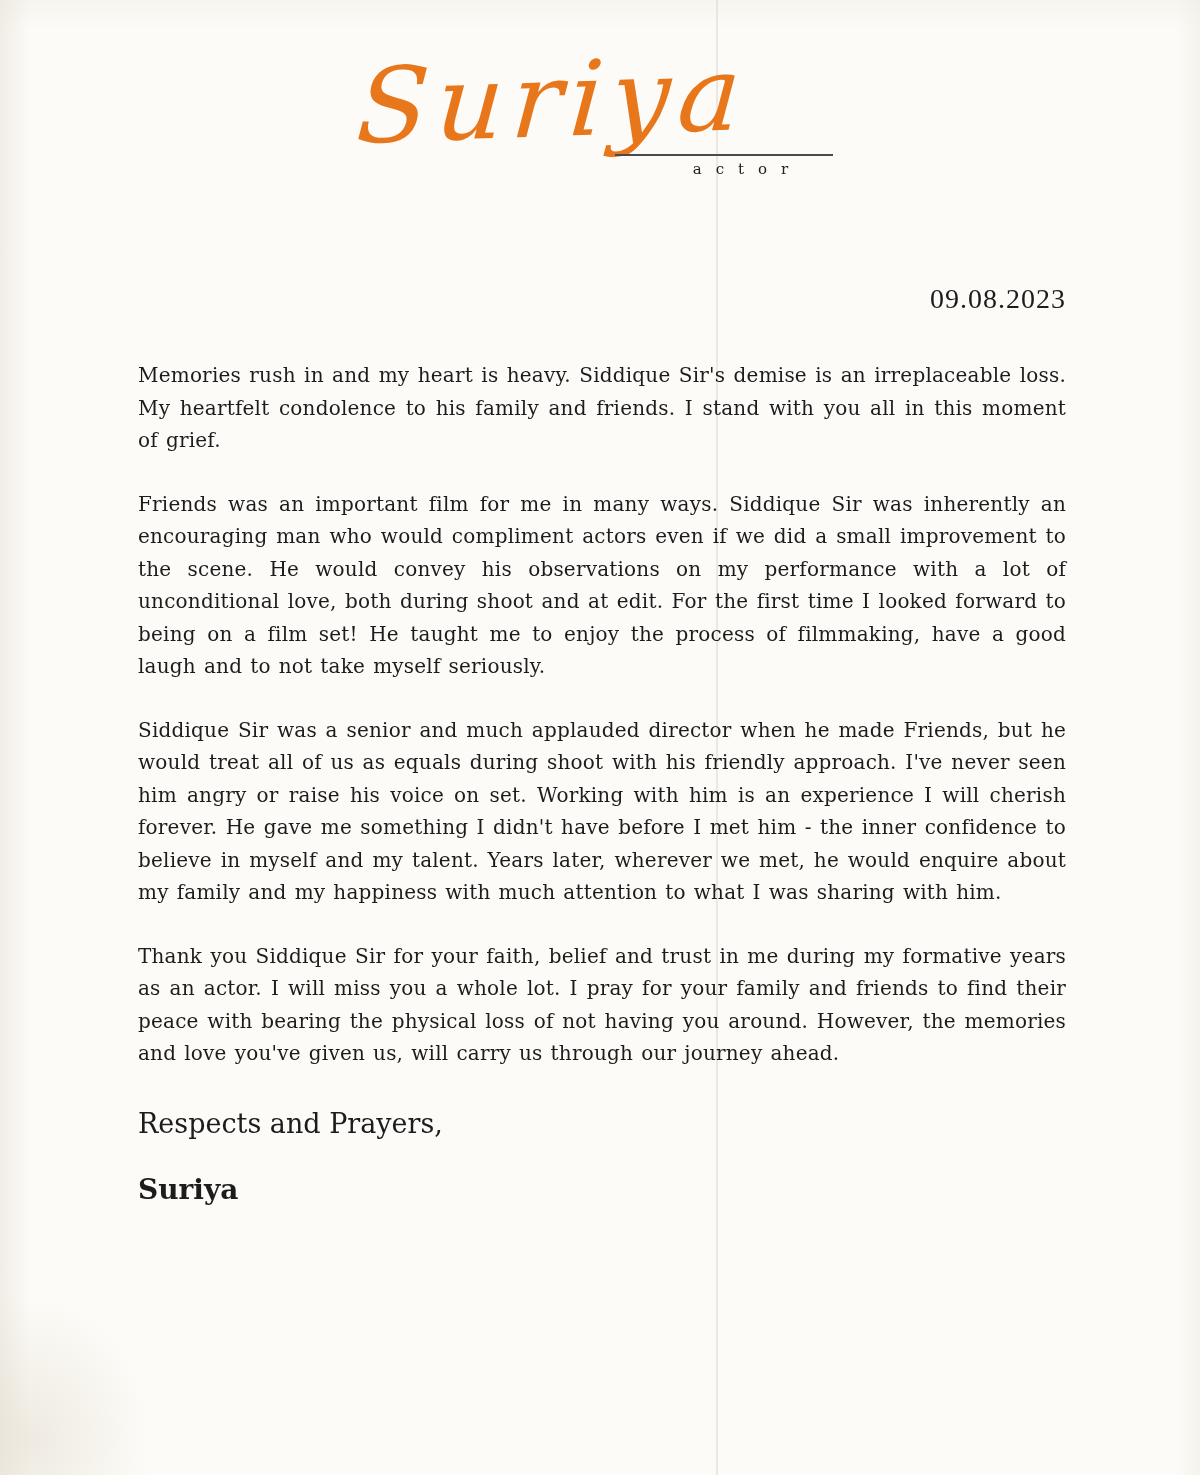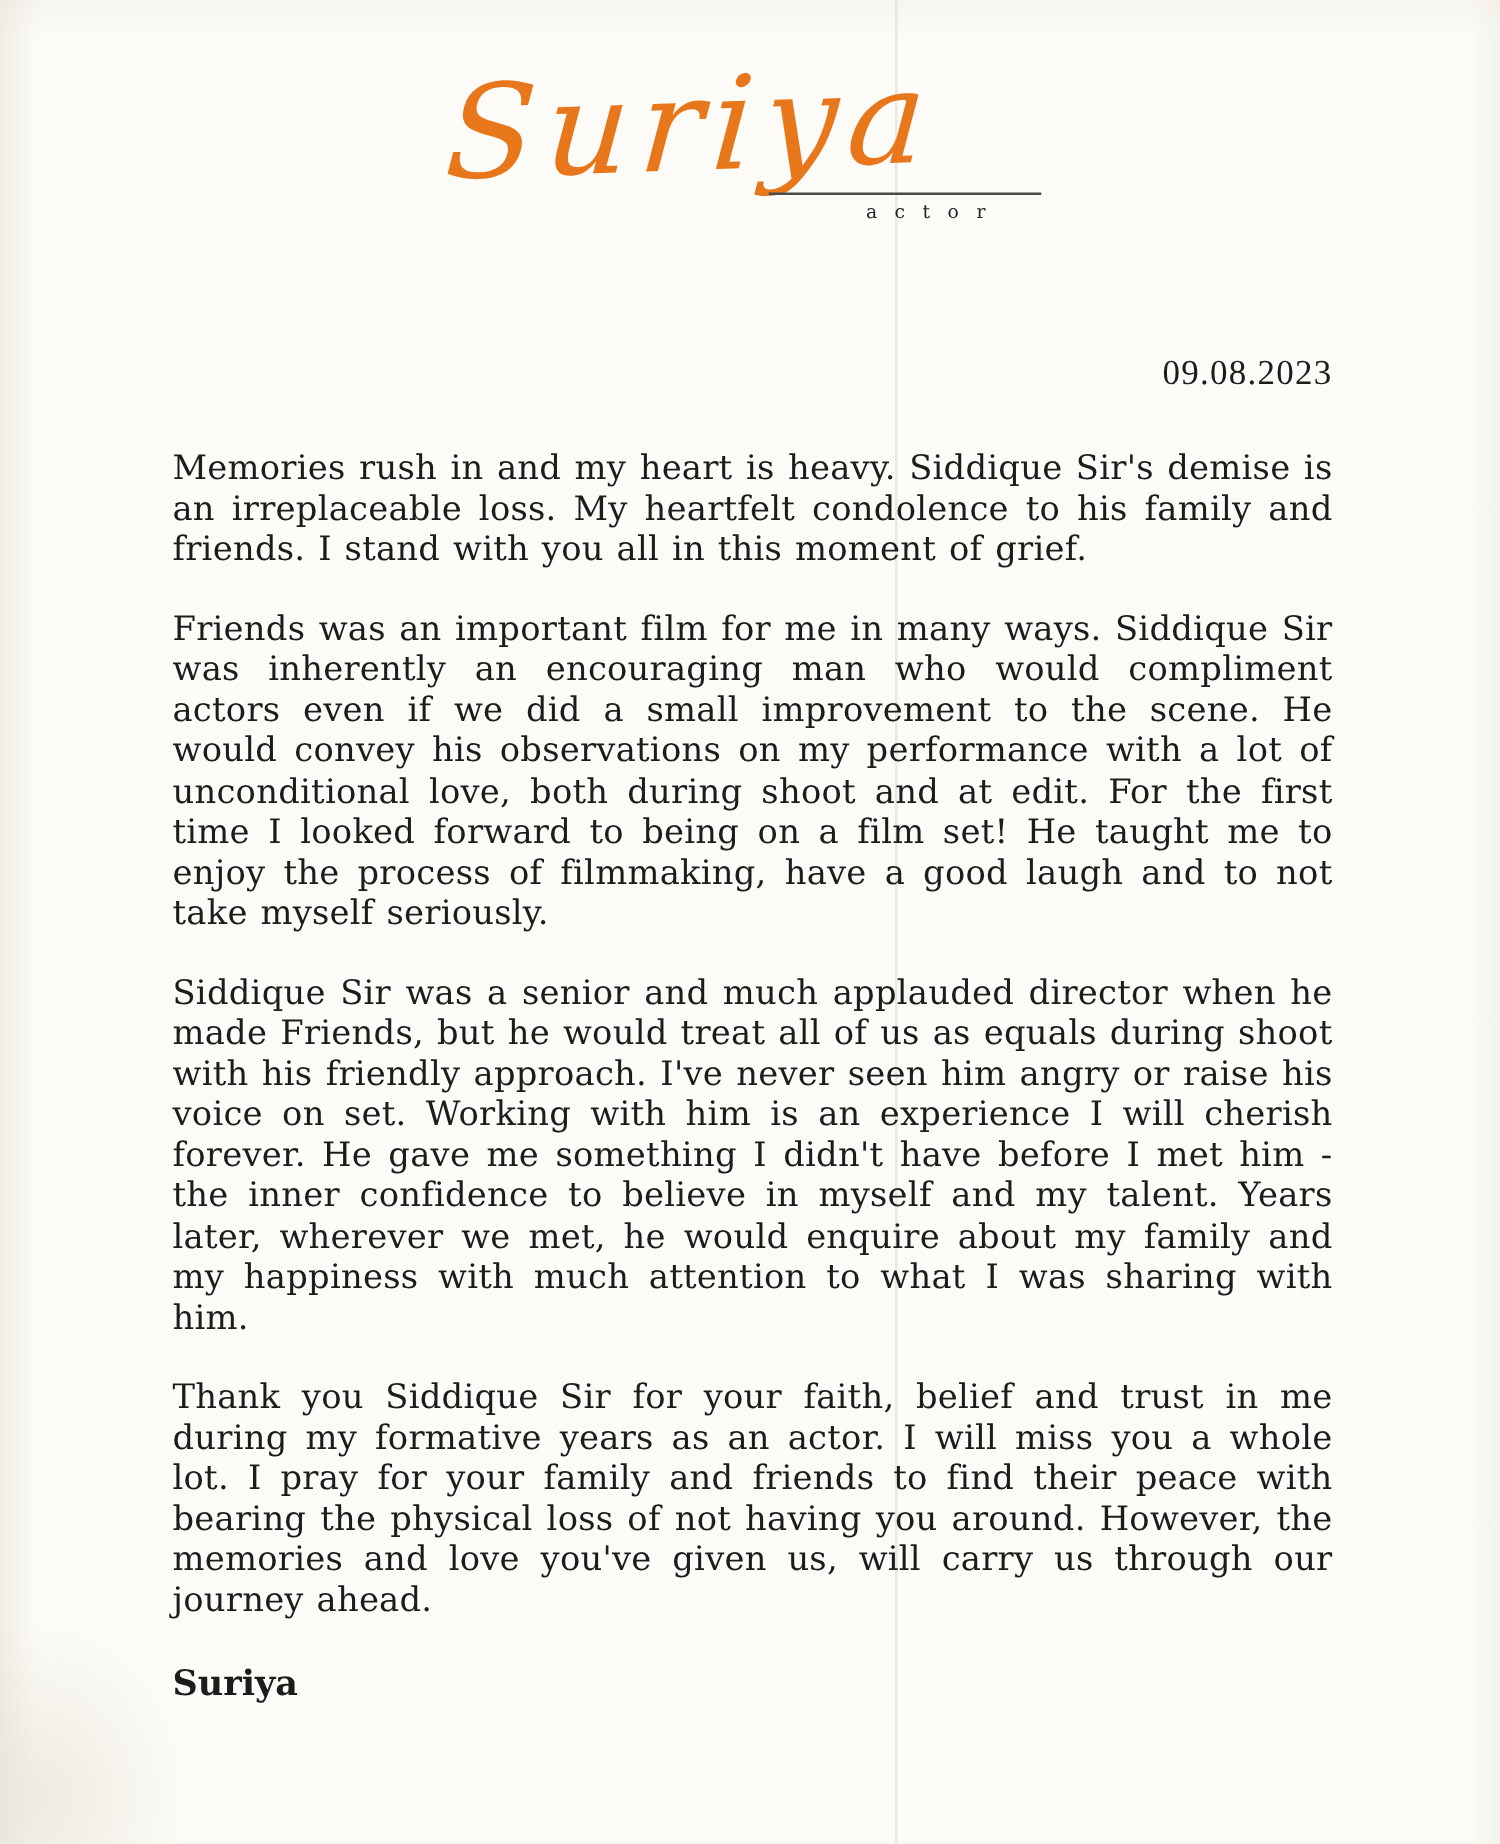--- a/index.html
+++ b/index.html
@@ -87,21 +87,21 @@
   }
   .date-line {
     text-align: right;
     font-size: 28px;
     margin: 0 0 44px 0;
     letter-spacing: 1px;
     font-family: Liberation Serif, serif;
   }
   .letter-body p.para {
     margin: 0 0 31px 0;
-    font-size: 27px;
+    font-size: 20px;
     line-height: 32.5px;
     text-align: justify;
     letter-spacing: 0.2px;
     word-spacing: 1.5px;
   }
   .closing {
     margin: 38px 0 0 0;
     font-size: 27px;
     line-height: 32px;
   }
@@ -130,17 +130,18 @@
     <p class="date-line">09.08.2023</p>
 
     <p class="para">Memories rush in and my heart is heavy. Siddique Sir's demise is an irreplaceable loss. My heartfelt condolence to his family and friends. I stand with you all in this moment of grief.</p>
 
     <p class="para">Friends was an important film for me in many ways. Siddique Sir was inherently an encouraging man who would compliment actors even if we did a small improvement to the scene. He would convey his observations on my performance with a lot of unconditional love, both during shoot and at edit. For the first time I looked forward to being on a film set! He taught me to enjoy the process of filmmaking, have a good laugh and to not take myself seriously.</p>
 
     <p class="para">Siddique Sir was a senior and much applauded director when he made Friends, but he would treat all of us as equals during shoot with his friendly approach. I've never seen him angry or raise his voice on set. Working with him is an experience I will cherish forever. He gave me something I didn't have before I met him - the inner confidence to believe in myself and my talent. Years later, wherever we met, he would enquire about my family and my happiness with much attention to what I was sharing with him.</p>
 
     <p class="para">Thank you Siddique Sir for your faith, belief and trust in me during my formative years as an actor. I will miss you a whole lot. I pray for your family and friends to find their peace with bearing the physical loss of not having you around. However, the memories and love you've given us, will carry us through our journey ahead.</p>
 
+    <p class="closing">Respects and Prayers,</p>
 
     <p class="signature">Suriya</p>
   </div>
 
 </div>
 
 </body></html>

